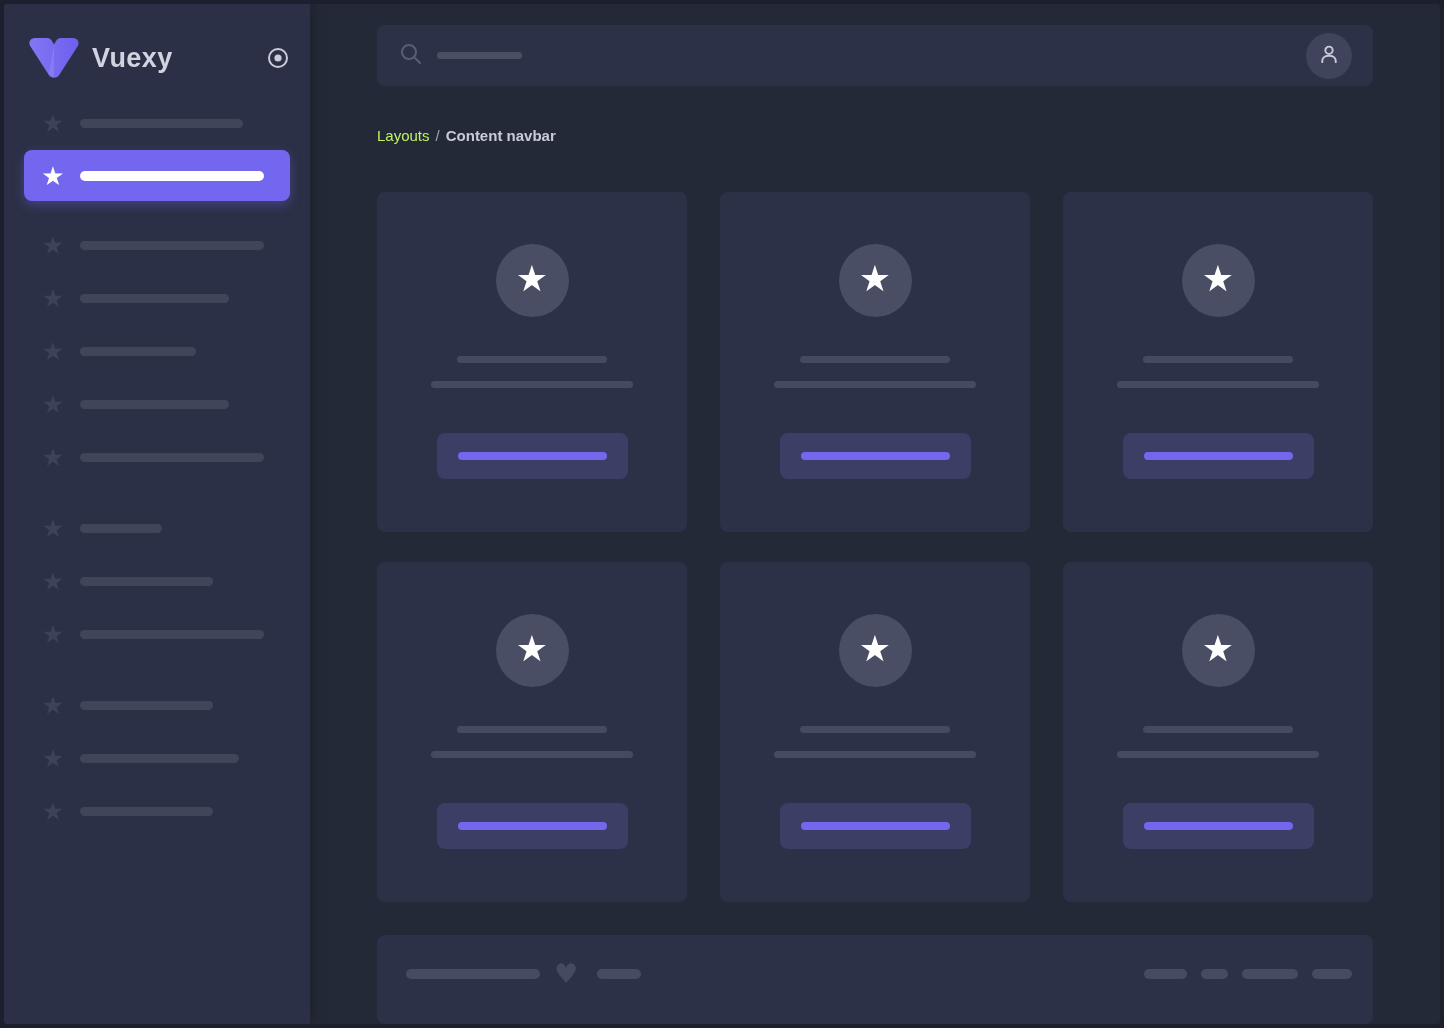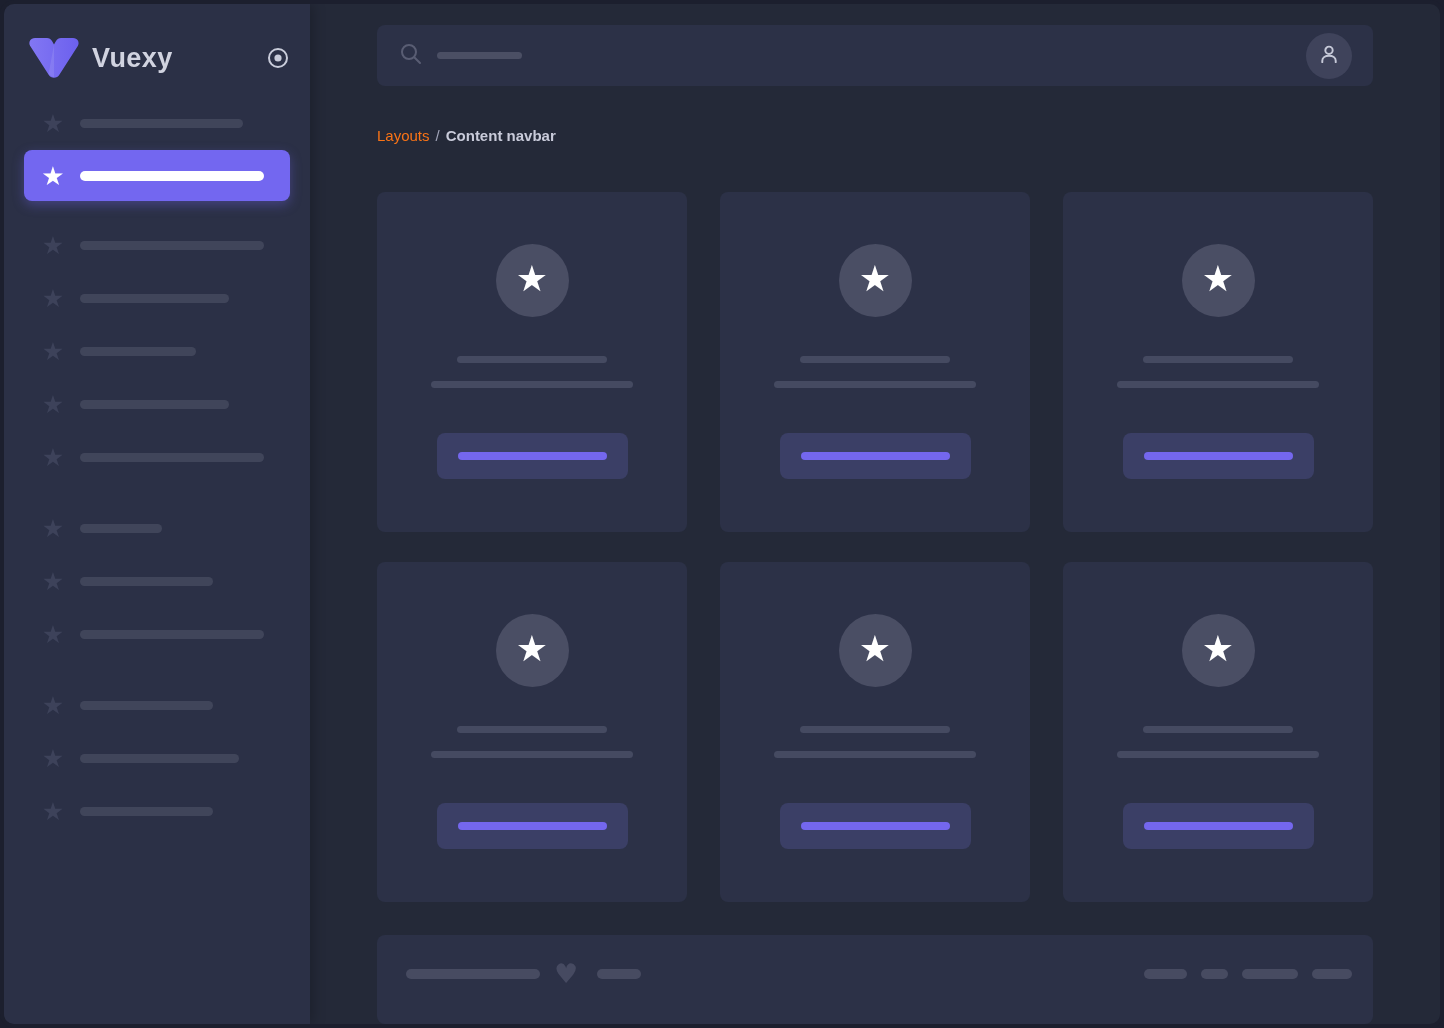--- a/index.html
+++ b/index.html
@@ -1,18 +1,18 @@
 <!DOCTYPE html>
 <html><head>
 <meta charset="utf-8">
 <style>
   html,body{margin:0;padding:0;background:#1c1f2e;width:1444px;height:1028px;overflow:hidden;
     font-family:"Liberation Sans","DejaVu Sans",sans-serif;}
   .frame{position:absolute;inset:0;width:1444px;height:1028px;box-sizing:border-box;
-    border:4px solid #1c1f2e;border-radius:14px;overflow:hidden;display:flex;background:#242938;}
+    border:4px solid #1c1f2e;border-radius:7px;overflow:hidden;display:flex;background:#242938;}
 
   
   .sidebar{width:306px;flex:0 0 306px;background:#2b3046;position:relative;z-index:2;
     box-shadow:3px 0 12px rgba(0,0,0,.22);}
   .brand{display:flex;align-items:center;padding:30px 20px 0 24px;height:48px;}
   .brand-logo{width:52px;height:44px;display:inline-flex;align-items:center;}
   .brand-name{font-size:27px;font-weight:700;color:#d1d3e0;letter-spacing:.4px;margin-left:12px;}
   .collapse-toggle{margin-left:auto;width:24px;height:24px;display:inline-flex;align-items:center;justify-content:center;cursor:pointer;}
 
   .menu{margin-top:0;}
@@ -30,21 +30,21 @@
   
   .main{flex:1;display:flex;flex-direction:column;padding:21px 67px 0 67px;overflow:hidden;}
   .navbar{height:76px;border-radius:8px;background:#2c3147;display:flex;align-items:center;
     padding:0 21px 0 22px;box-sizing:border-box;}
   .search-wrap{display:flex;align-items:center;flex:1;cursor:text;}
   .search-bar{height:7px;border-radius:4px;background:#4b4f64;margin-left:14px;}
   .avatar{width:46px;height:46px;border-radius:50%;background:#3f435b;display:flex;
     align-items:center;justify-content:center;cursor:pointer;}
 
   .breadcrumb{margin-top:40px;height:22px;font-size:15px;display:flex;align-items:center;gap:6px;}
-  .breadcrumb .bc-parent{color:#f97316;cursor:pointer;}
+  .breadcrumb .bc-parent{color:#bef264;cursor:pointer;}
   .breadcrumb .bc-sep{color:#a2a5ba;}
   .breadcrumb .bc-current{color:#c9cbda;font-weight:700;}
 
   .cards-grid{margin-top:48px;display:grid;grid-template-columns:repeat(3,1fr);gap:30px 33px;}
   .card{height:340px;border-radius:8px;background:#2c3147;display:flex;flex-direction:column;align-items:center;}
   .card-circle{margin-top:52px;width:73px;height:73px;border-radius:50%;background:#4a4e64;
     display:flex;align-items:center;justify-content:center;}
   .card-circle .star{font-family:"DejaVu Sans",sans-serif;font-size:36px;color:#ffffff;line-height:1;
     transform:translateY(-2px);}
   .card-line1{margin-top:39px;height:7px;border-radius:4px;background:#454a61;}

